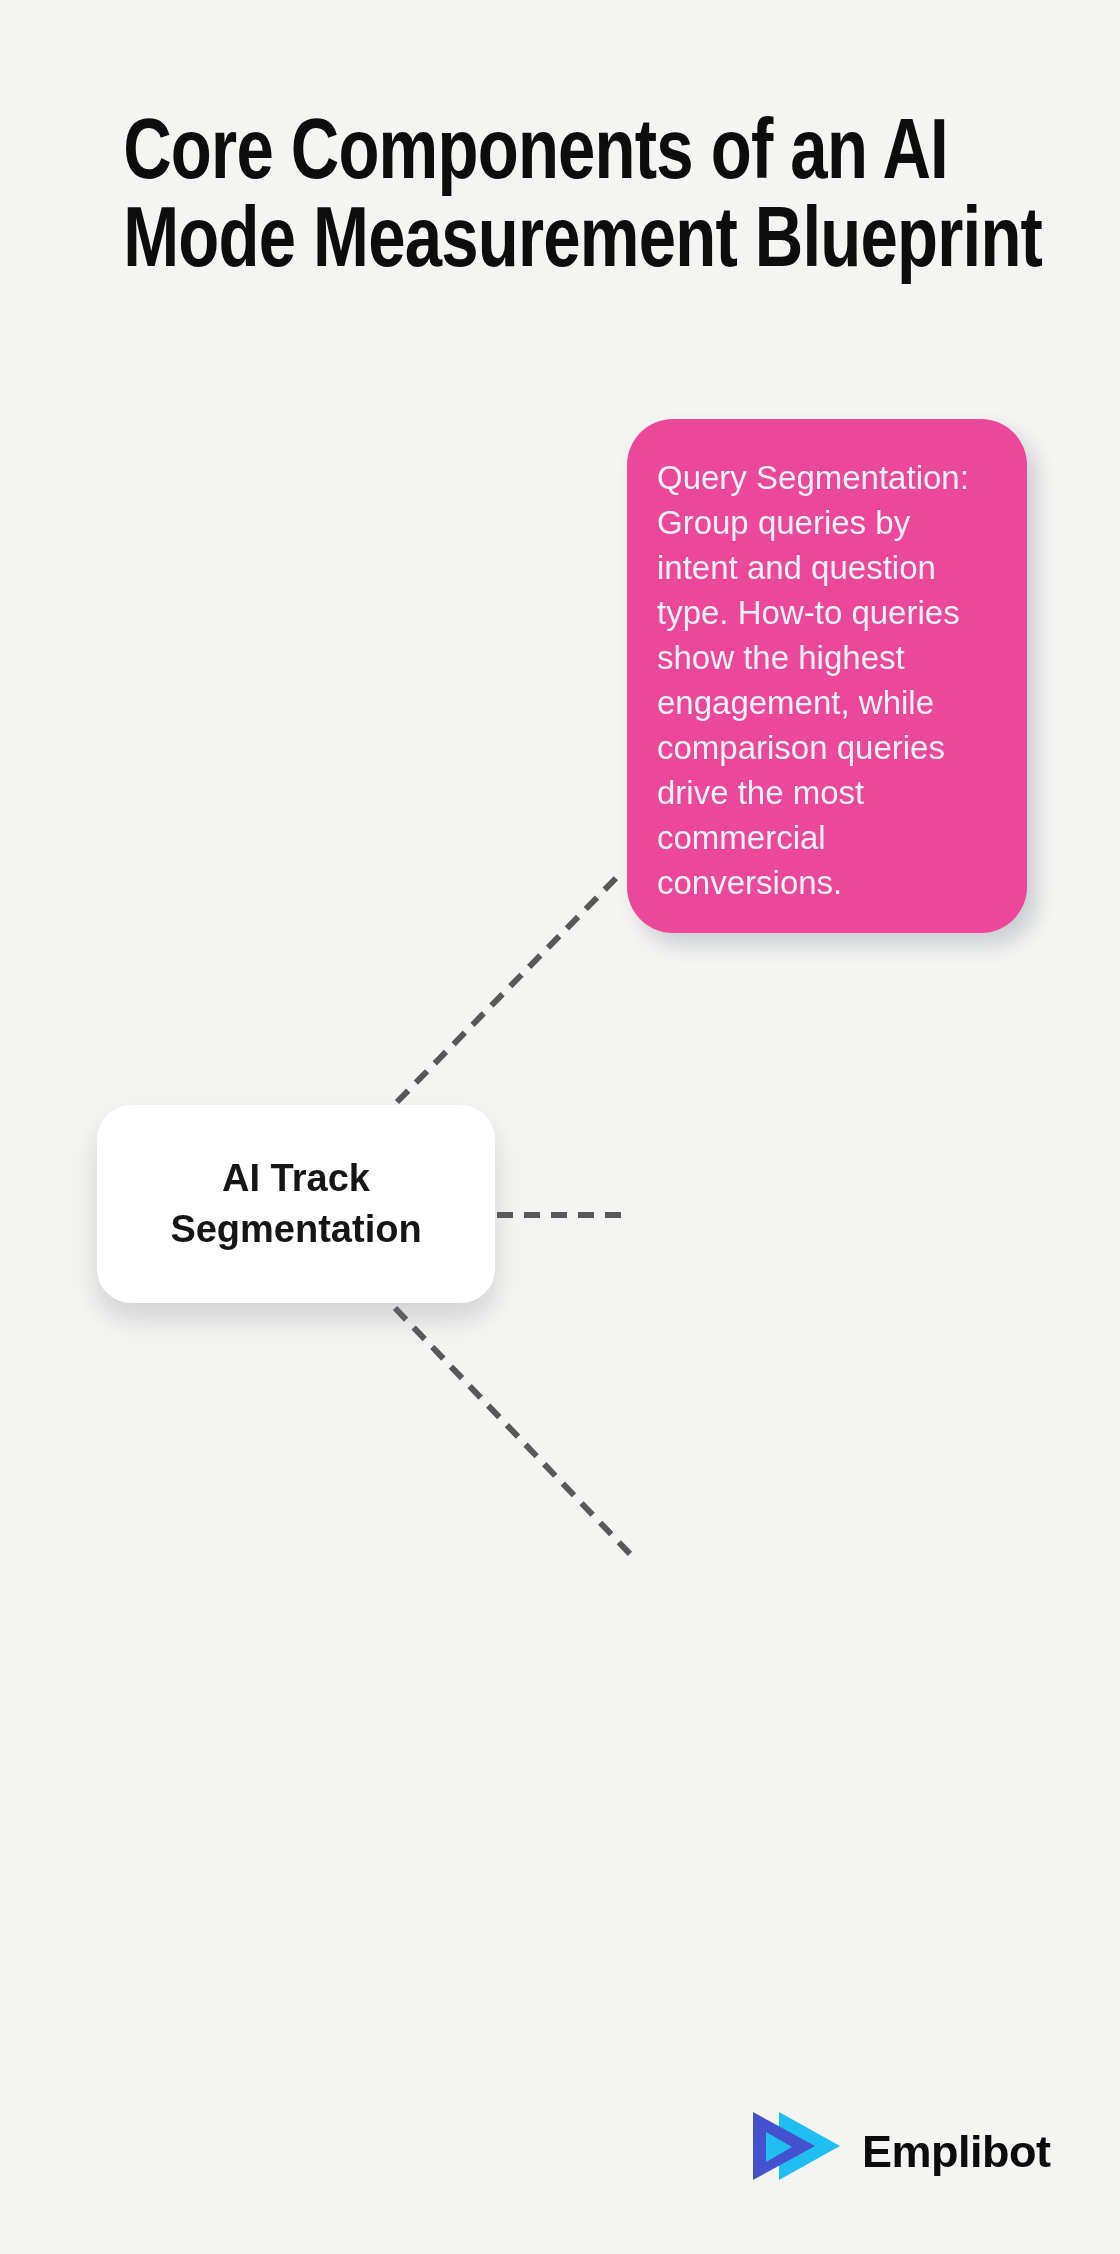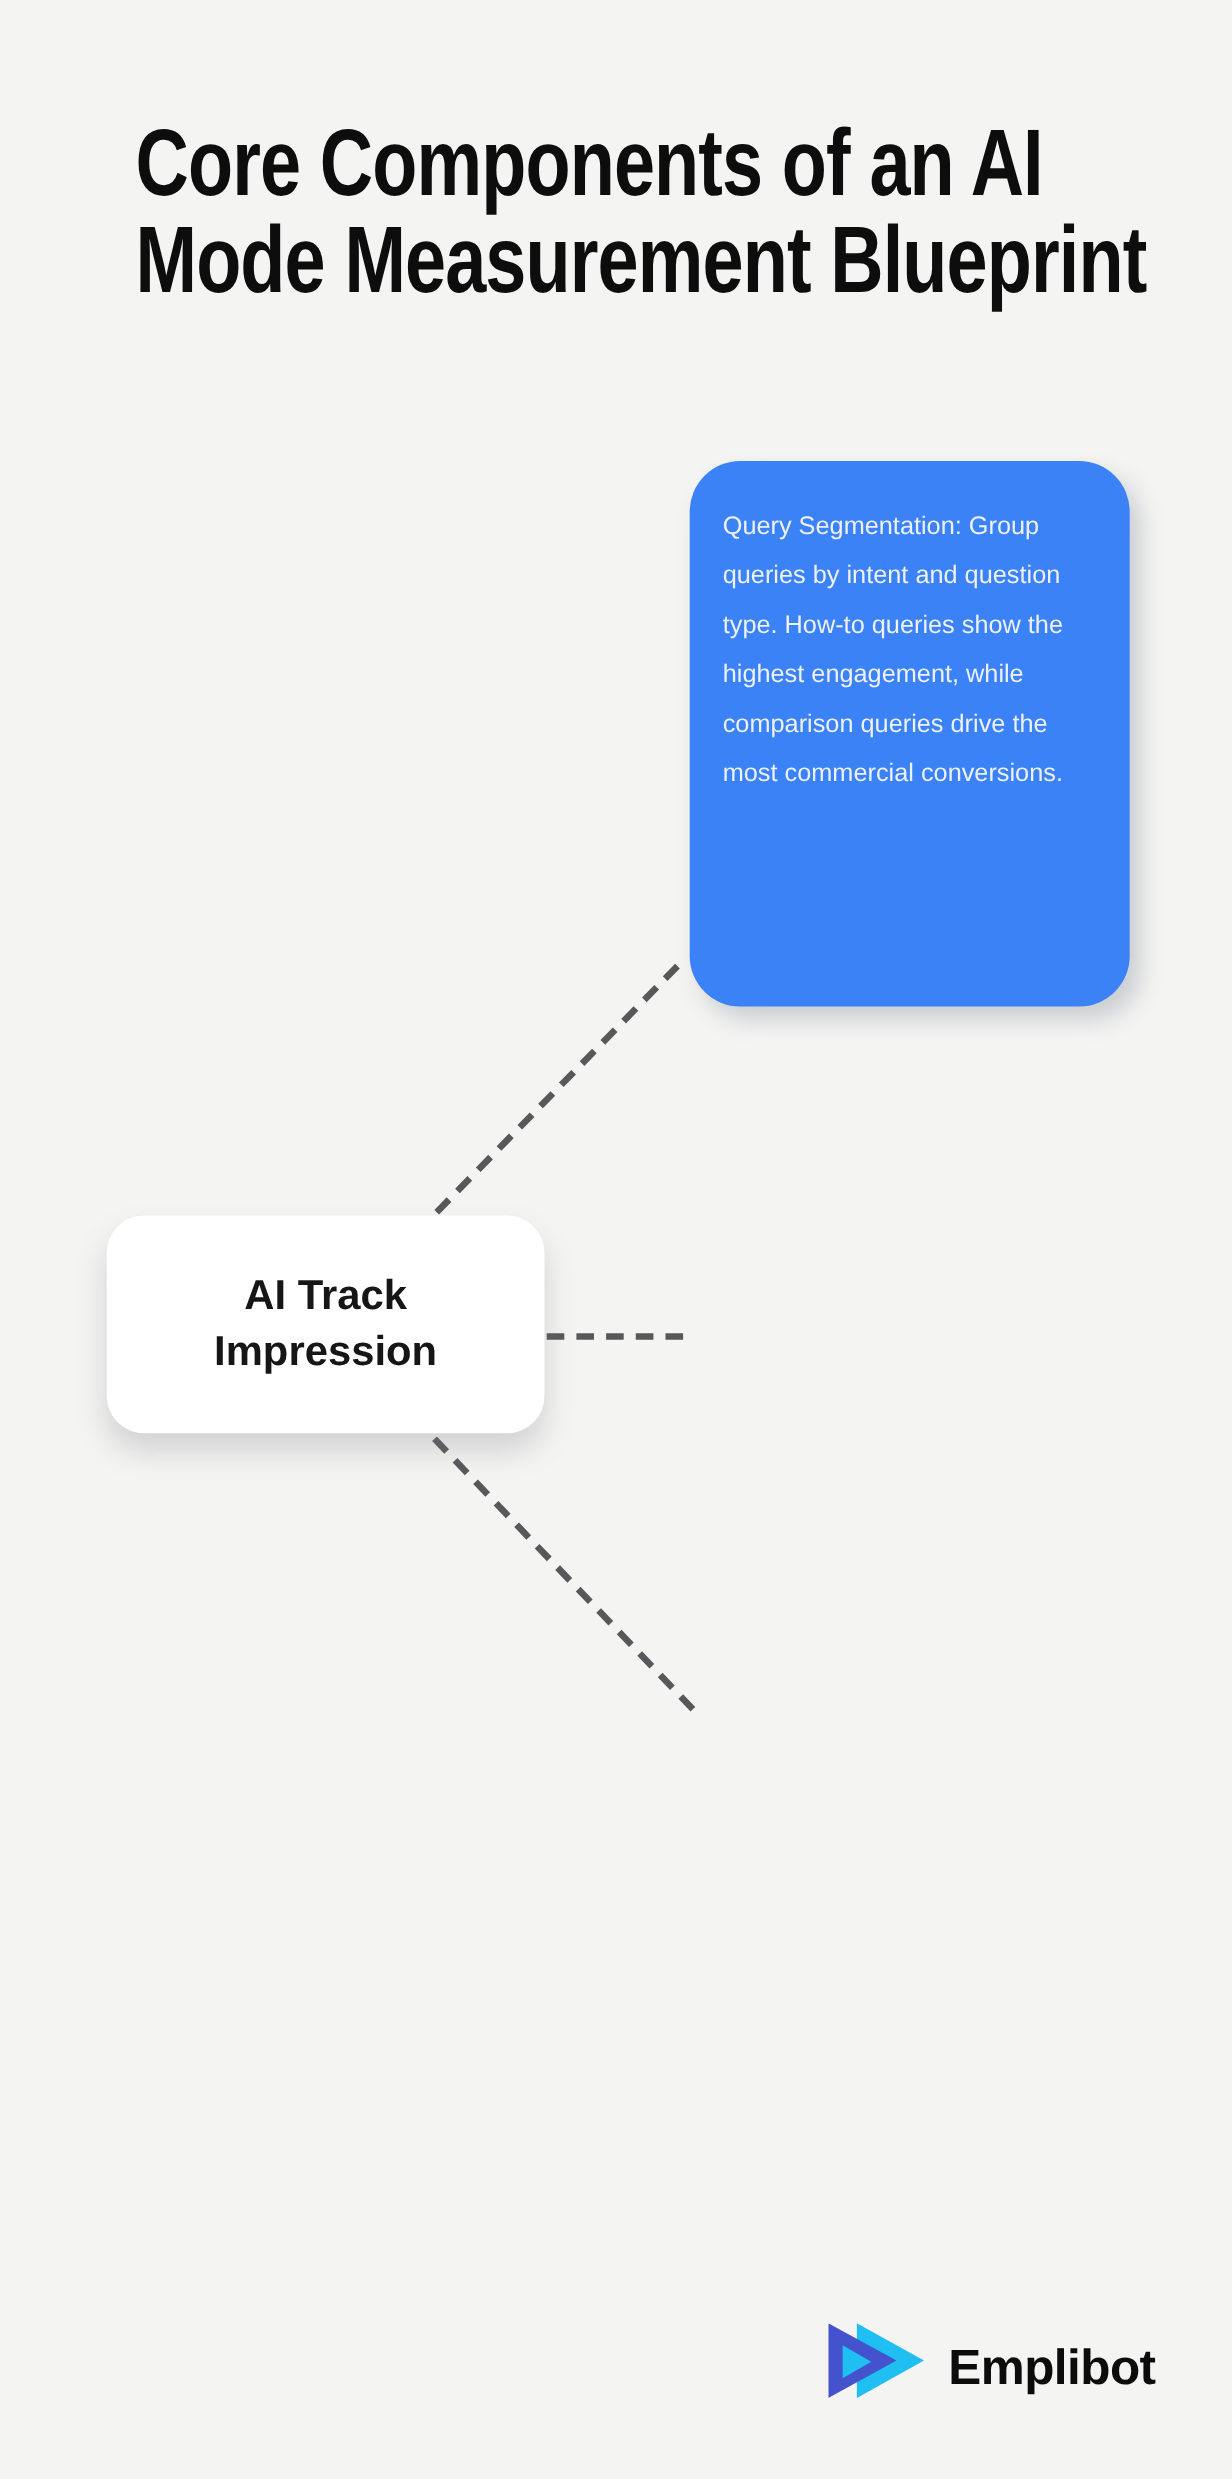--- a/index.html
+++ b/index.html
@@ -19,23 +19,23 @@
   .node{
     position:absolute;left:97px;top:1105px;width:398px;height:198px;
     background:#ffffff;border-radius:34px;
     box-shadow:0 16px 26px rgba(125,125,135,.28);
     display:flex;align-items:center;justify-content:center;text-align:center;
   }
   .node-text{font-size:38px;font-weight:700;line-height:51px;color:#161616;}
   
   .card{
     position:absolute;left:627px;width:400px;box-sizing:border-box;
-    background:#3b82f6;border-radius:46px;
+    background:#ec4899;border-radius:46px;
     box-shadow:10px 12px 20px rgba(110,118,138,.30);
-    color:#eef1f8;font-size:23px;line-height:45px;
+    color:#eef1f8;font-size:33px;line-height:45px;
     padding:36px 30px 28px 30px;
   }
   .card-1{top:419px;min-height:496px;}
   .card-2{top:976px;min-height:502px;}
   .card-3{top:1540px;min-height:430px;}
   
   .logo{position:absolute;left:753px;top:2112px;display:flex;align-items:flex-start;}
   .logo-mark{width:95px;height:80px;display:block;}
   .logo-text{
     font-size:45px;font-weight:700;color:#0c0c0c;margin-left:14px;
@@ -56,21 +56,21 @@
     <g stroke="#58585a" stroke-width="6" stroke-dasharray="16 11" fill="none">
       <path d="M 397 1102 L 622 872"></path>
       <path d="M 497 1215 L 627 1215"></path>
       <path d="M 395 1308 L 632 1556"></path>
     </g>
   </svg>
 
   <div class="node">
     <div class="node-text">
       <div>AI Track</div>
-      <div>Impression</div>
+      <div>Segmentation</div>
     </div>
   </div>
 
   <div class="card card-1">
     <span>Query Segmentation: Group queries by intent and question type. How-to queries show the highest engagement, while comparison queries drive the most commercial conversions.</span>
   </div>
 
 
 
   <div class="logo">

